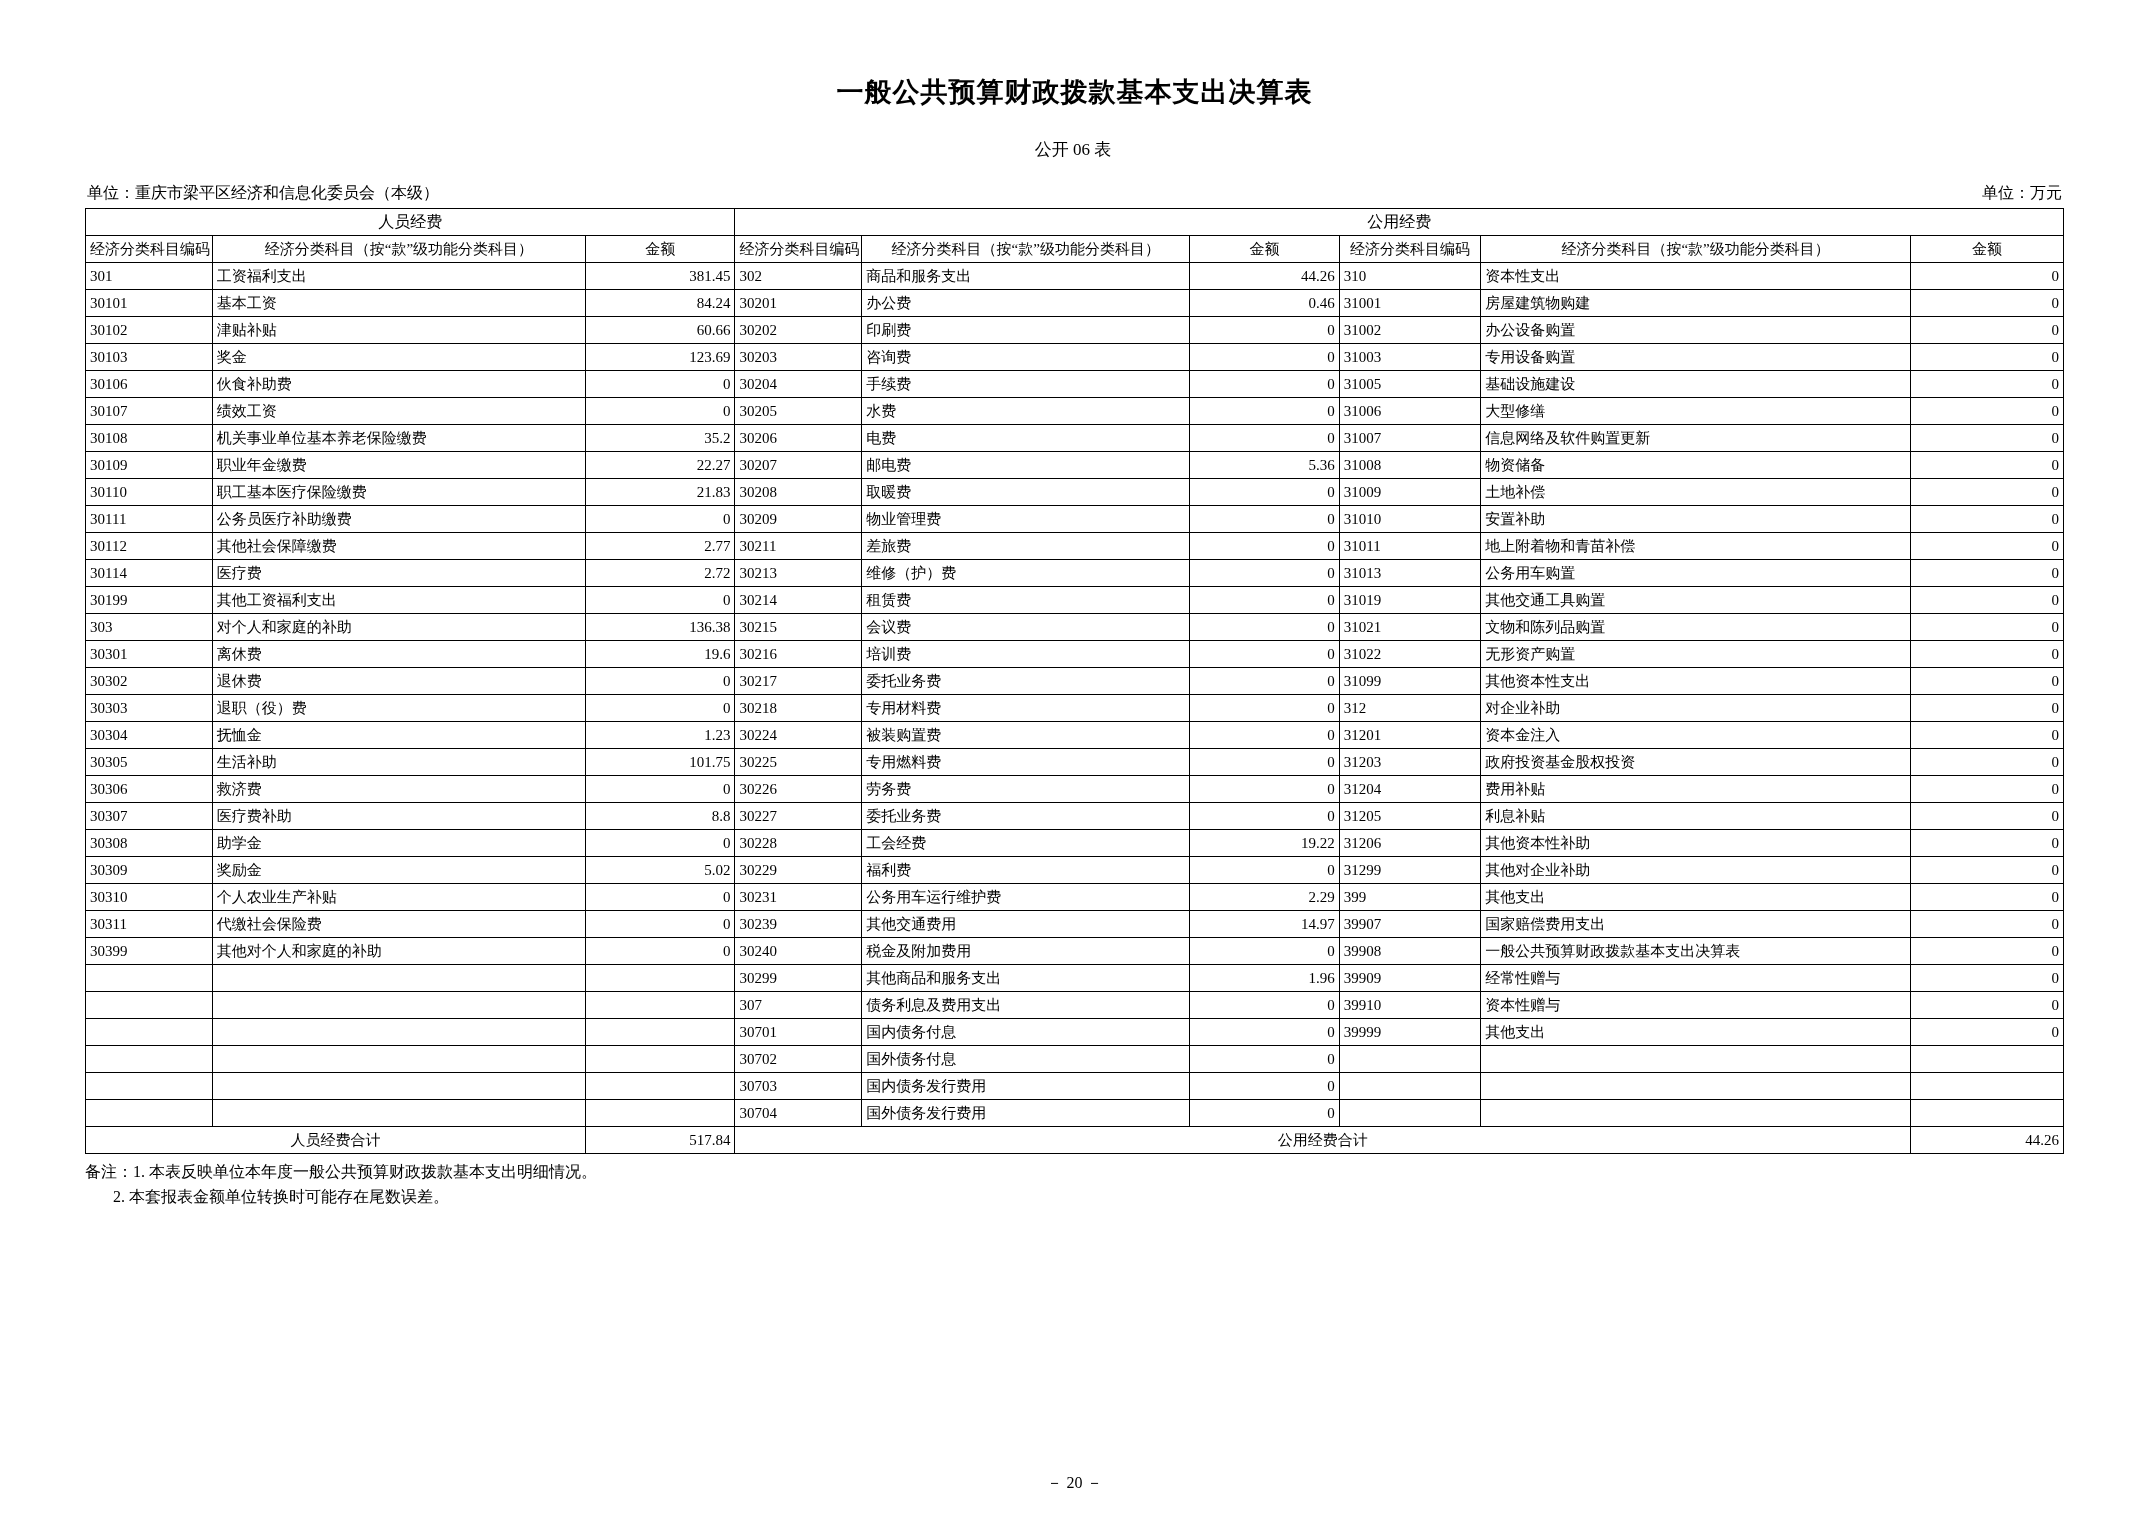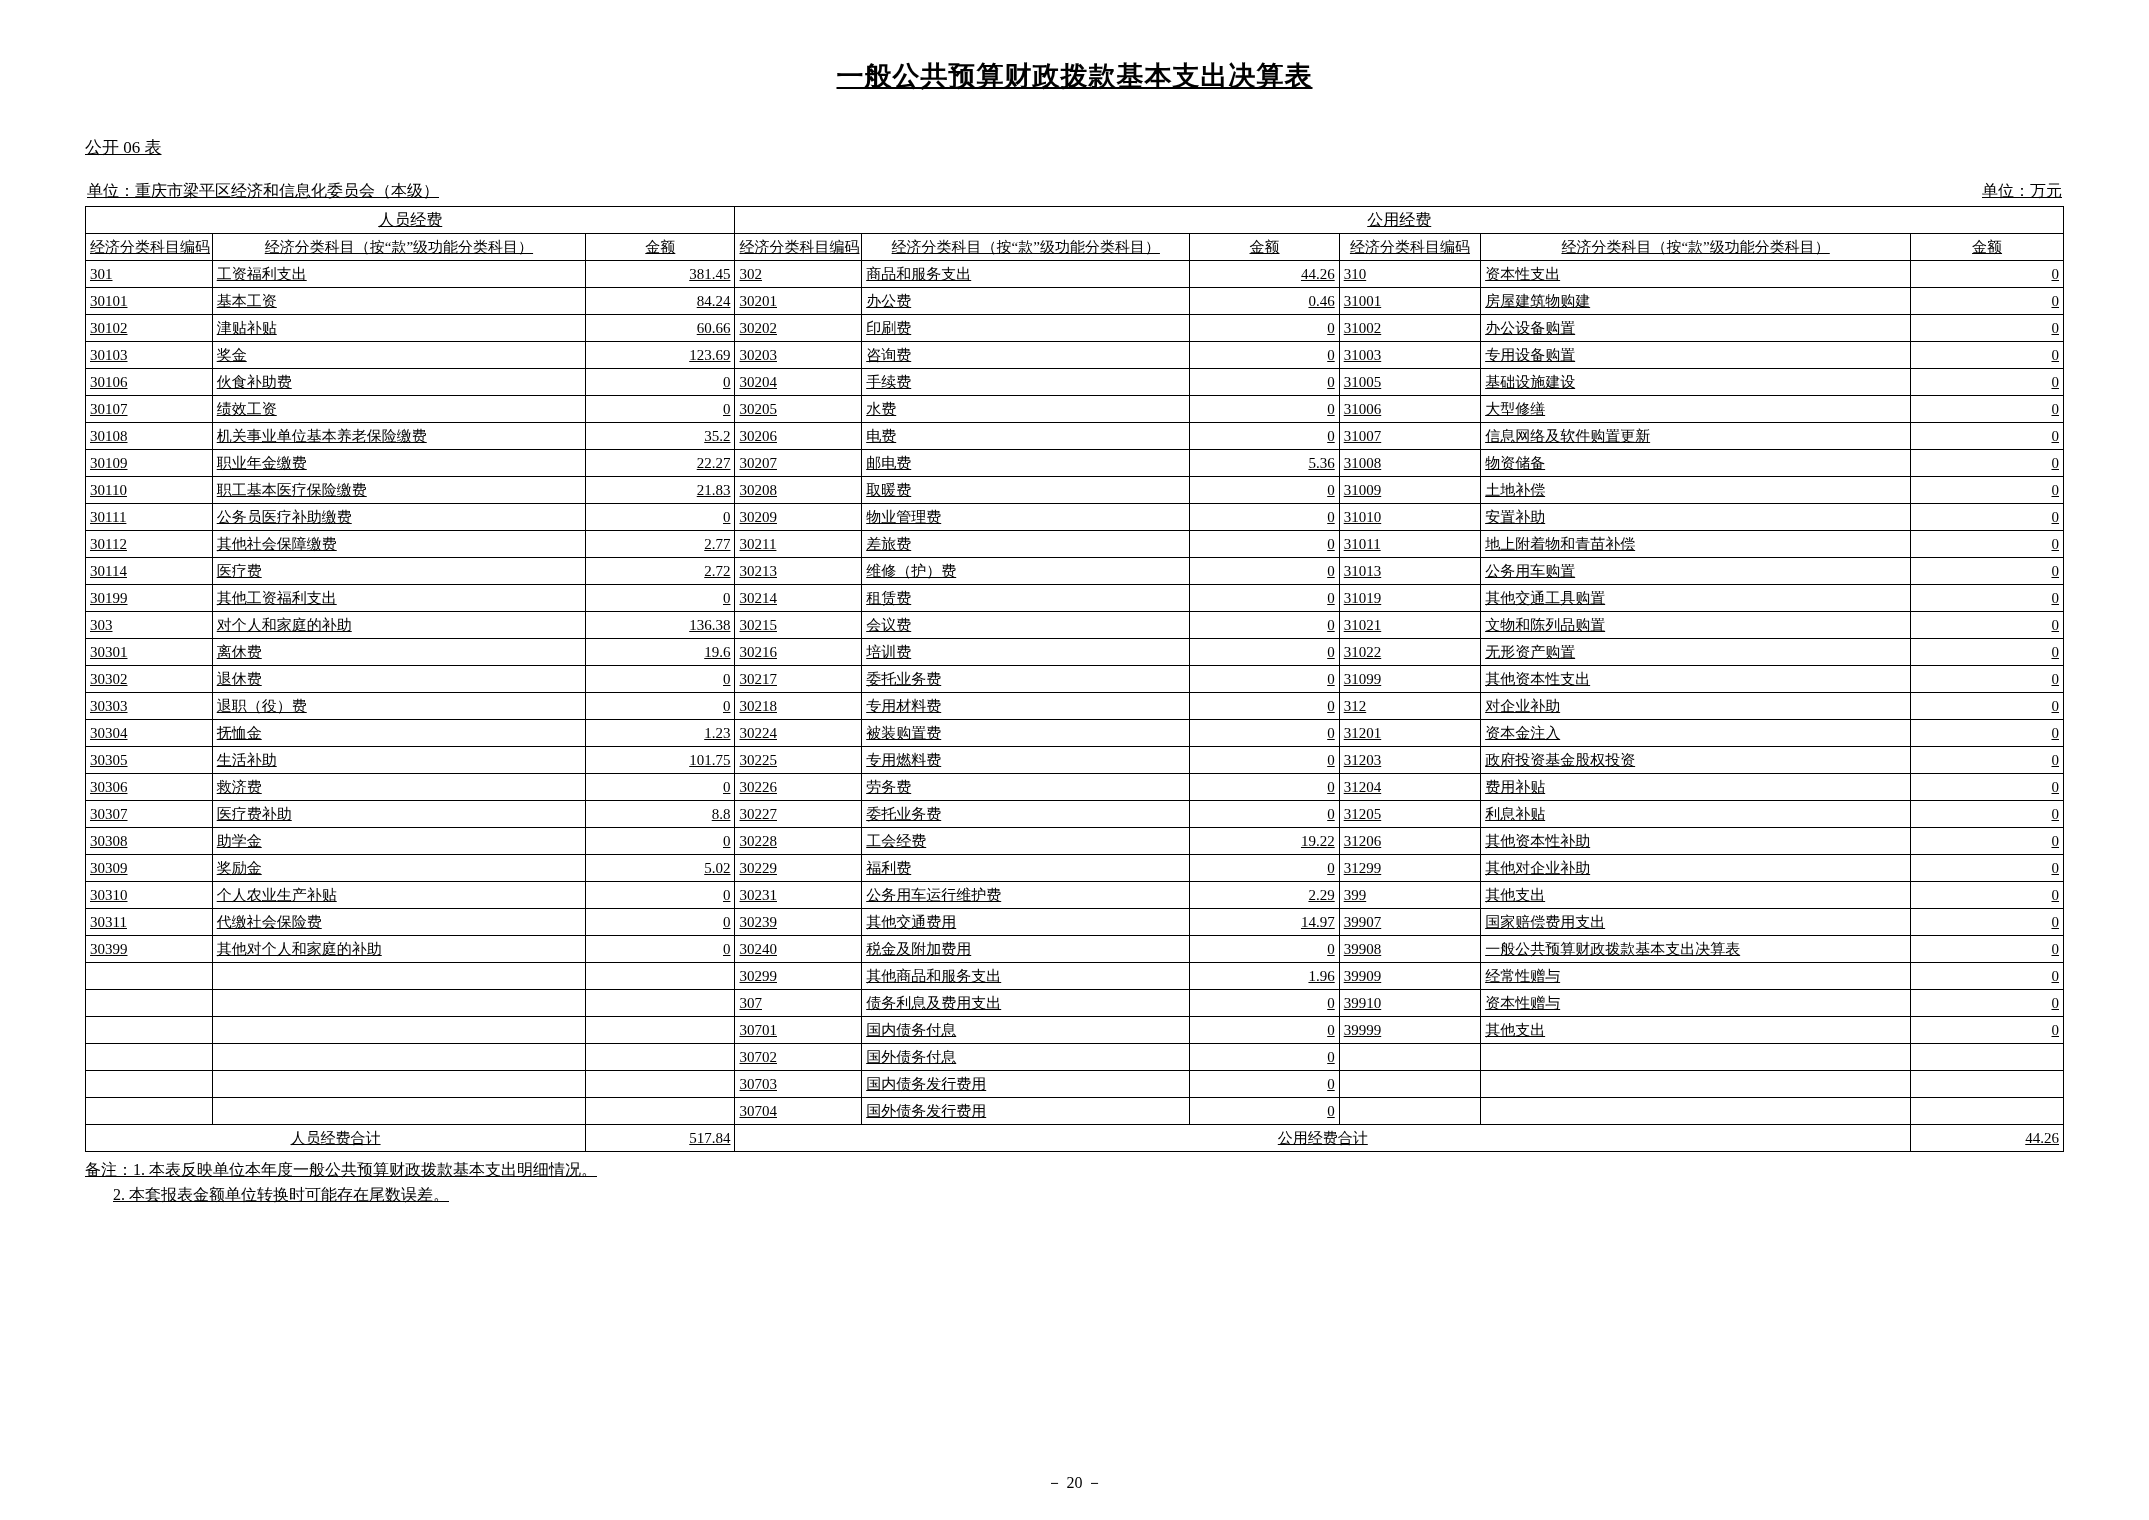--- a/index.html
+++ b/index.html
@@ -13,35 +13,34 @@
     font-family: "Liberation Serif", "DejaVu Serif", serif;
     color: #000000;
     position: relative;
     overflow: hidden;
   }
   .page {
     position: relative;
     width: 2149px;
     height: 1520px;
     box-sizing: border-box;
-    padding: 0 85px;
-    text-decoration: underline;
+    padding: 16px 85px;
   }
   .doc-title {
     text-align: center;
     font-family: "Liberation Sans", sans-serif;
     font-weight: bold;
     font-size: 27px;
     letter-spacing: 1px;
     padding-top: 58px;
   }
   .sheet-code {
-    text-align: left;
+    text-align: center;
     font-size: 17px;
-    margin-top: 42px;
+    margin-top: 28px;
     padding-right: 3px;
   }
   .meta-row {
     display: flex;
     justify-content: space-between;
     align-items: flex-end;
     font-size: 16px;
     margin-top: 22px;
     padding: 0 2px 4px 2px;
     gap: 12px;

